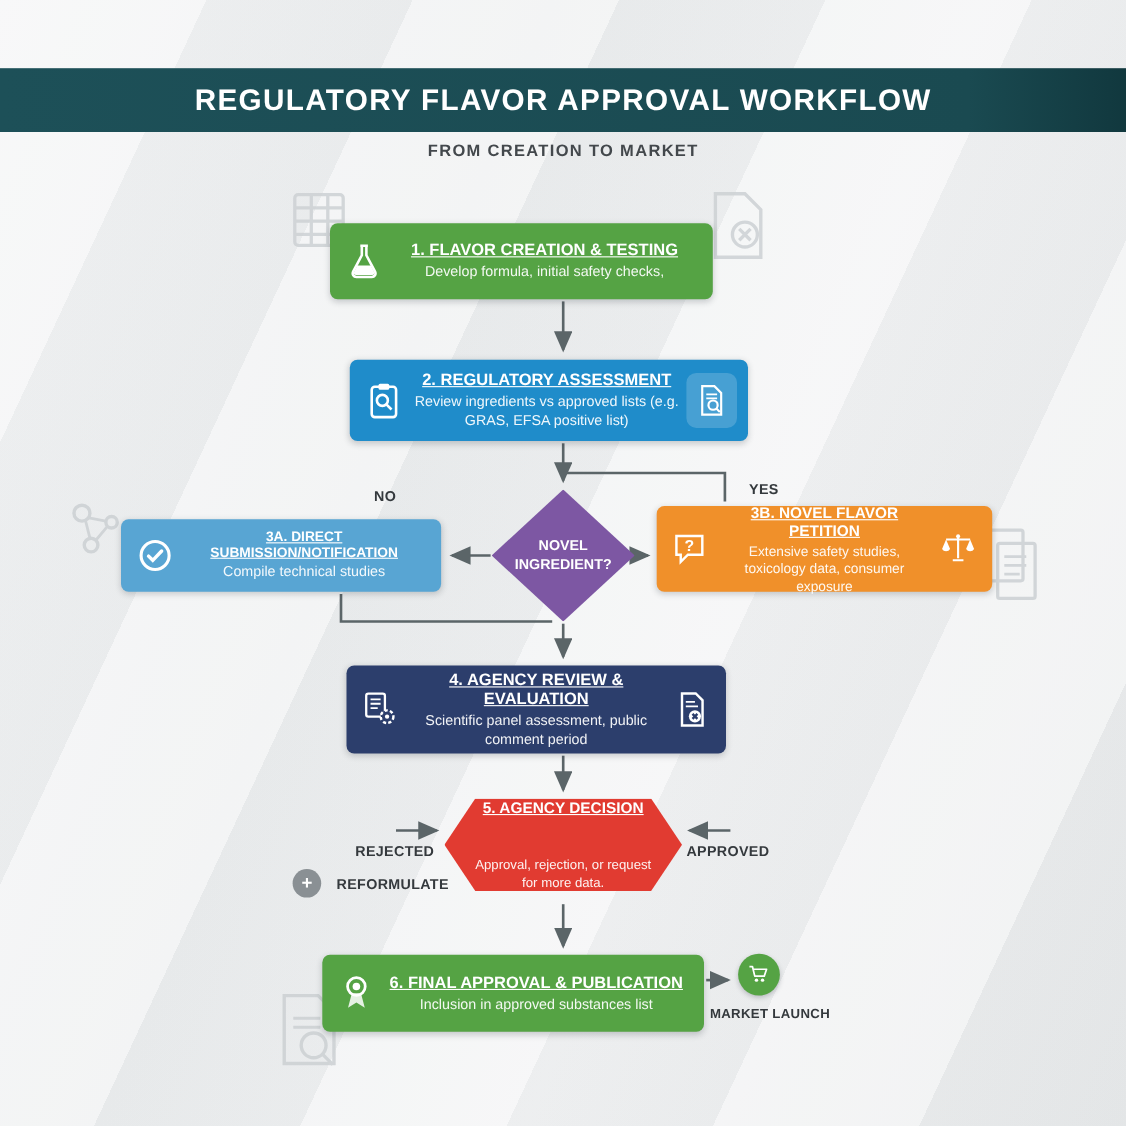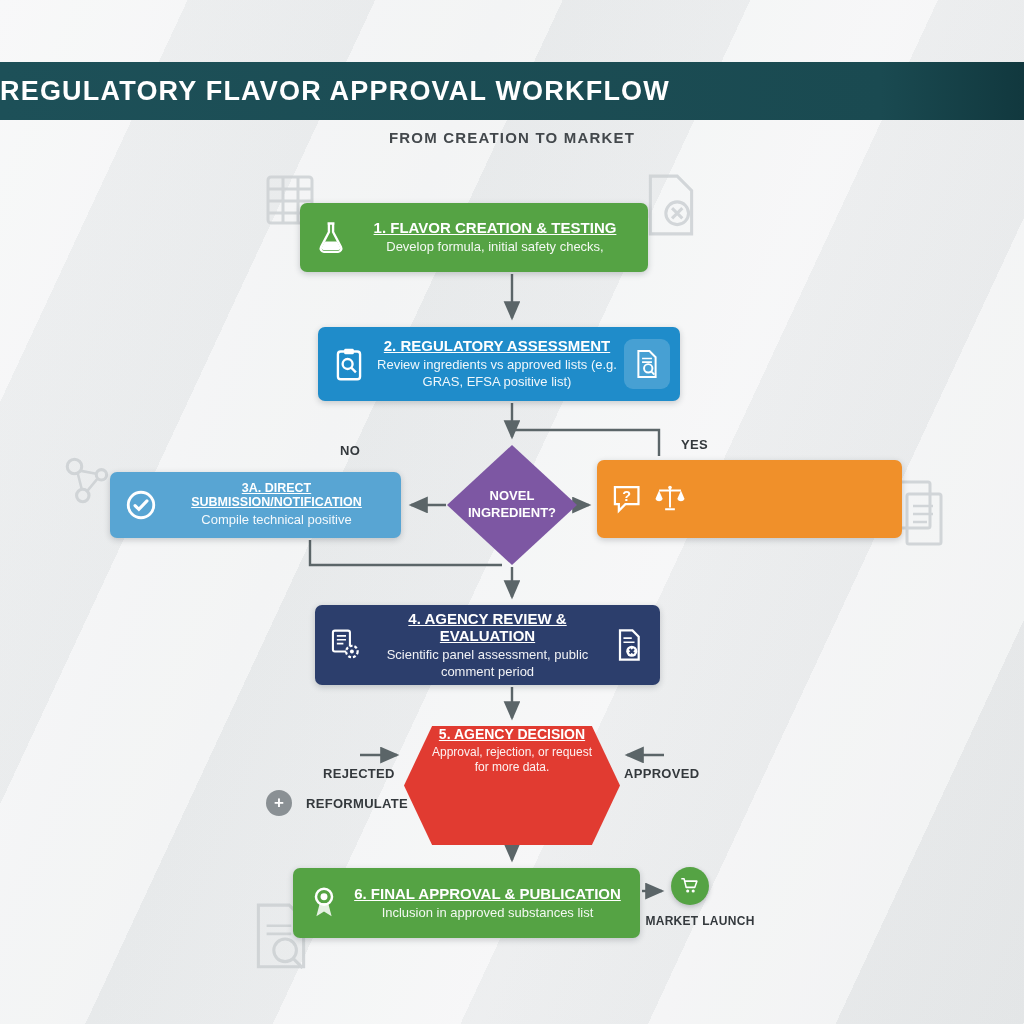--- a/index.html
+++ b/index.html
@@ -5,21 +5,21 @@
   html,body{margin:0;padding:0;background:#e9ebec;}
   body{font-family:"Liberation Sans", sans-serif;}
   .canvas{position:relative;width:1024px;height:1024px;overflow:hidden;
     background:linear-gradient(112deg,#f3f4f5 0%,#ebedee 35%,#f1f2f3 62%,#e7e9ea 100%);}
   .stripes{position:absolute;inset:0;z-index:0;
     background:repeating-linear-gradient(115deg, rgba(255,255,255,0.4) 0 170px, rgba(40,60,70,0.02) 170px 340px);}
   .bgicon{position:absolute;z-index:1;opacity:.85;}
   .connectors{position:absolute;left:0;top:0;z-index:2;}
   .header{position:absolute;left:0;top:62px;width:1024px;height:58px;z-index:3;
     background:linear-gradient(90deg,#1d5058 0%,#1a4a51 86%,#11383e 100%);
-    display:flex;align-items:center;}
+    display:flex;align-items:center;justify-content:center;}
   .header h1{margin:0;color:#ffffff;font-size:27px;font-weight:bold;letter-spacing:1.2px;}
   .subtitle{position:absolute;left:0;top:129px;width:1024px;z-index:3;text-align:center;
     color:#43484c;font-weight:bold;font-size:15px;letter-spacing:1.2px;}
   .node{position:absolute;z-index:3;border-radius:7px;color:#fff;display:flex;align-items:center;
     box-shadow:0 2px 6px rgba(30,40,50,.22);padding:0 10px;box-sizing:border-box;}
   .node .icon{flex:0 0 42px;display:flex;align-items:center;justify-content:center;}
   .node .icon svg{width:34px;height:36px;}
   .node .chip{flex:0 0 46px;height:50px;background:rgba(255,255,255,.18);border-radius:9px;
     display:flex;align-items:center;justify-content:center;}
   .node .chip svg{width:30px;height:32px;}
@@ -32,23 +32,23 @@
   .n3a .title{font-size:12.5px;}
   .n3b{left:597px;top:460px;width:305px;height:78px;background:#f0902a;}
   .n3b .title{font-size:14px;}
   .n3b .desc{font-size:12.5px;}
   .n4{left:315px;top:605px;width:345px;height:80px;background:#2c3e6c;}
   .n6{left:293px;top:868px;width:347px;height:70px;background:#55a344;}
   .diamond{left:447px;top:445px;width:130px;height:120px;background:#7d57a3;border-radius:0;
     clip-path:polygon(50% 0,100% 50%,50% 100%,0 50%);box-shadow:none;
     justify-content:flex-start;text-align:center;padding:0;}
   .diamond .dtxt{display:block;width:92px;margin:0 auto;font-weight:bold;font-size:13px;line-height:1.3;}
-  .hex{left:404px;top:726px;width:216px;height:119px;background:#e13b31;border-radius:0;
+  .hex{left:404px;top:726px;width:216px;height:84px;background:#e13b31;border-radius:0;
     clip-path:polygon(13% 0,87% 0,100% 50%,87% 100%,13% 100%,0 50%);box-shadow:none;
-    flex-direction:column;justify-content:flex-start;text-align:center;}
+    flex-direction:column;justify-content:space-between;text-align:center;}
   .hex .title{font-size:14px;}
   .hex .desc{font-size:12px;width:172px;margin:0 auto;}
   .lbl{position:absolute;z-index:4;font-weight:bold;font-size:13px;color:#34393d;letter-spacing:.3px;}
   .plus-circle{position:absolute;z-index:4;left:266px;top:790px;width:26px;height:26px;border-radius:50%;
     background:#8a9094;color:#fff;font-weight:bold;font-size:17px;line-height:26px;text-align:center;}
   .market-circle{position:absolute;z-index:4;left:671px;top:867px;width:38px;height:38px;border-radius:50%;
     background:#55a344;display:flex;align-items:center;justify-content:center;box-shadow:0 2px 5px rgba(30,40,50,.25);}
   .market-circle svg{width:22px;height:22px;}
   .market-lbl{left:645px;top:914px;width:110px;text-align:center;font-size:12px;}
 </style>
@@ -166,30 +166,34 @@
 
   <div class="node n3a">
     <span class="icon">
       <svg viewBox="0 0 24 24">
           <circle cx="12" cy="12" r="9" fill="none" stroke="#fff" stroke-width="2"></circle>
           <path d="M7.8 12.4l2.7 2.7 5.7-6" fill="none" stroke="#fff" stroke-width="2.2" stroke-linecap="round"></path>
         </svg>
     </span>
     <span class="txt">
       <span class="title">3A. DIRECT SUBMISSION/NOTIFICATION</span>
-      <span class="desc">Compile technical positive</span>
+      <span class="desc">Compile technical studies</span>
     </span>
   </div>
 
   <div class="node n3b">
     <span class="icon">
       <svg viewBox="0 0 26 26">
           <path d="M3 4h18v13H11l-5 5v-5H3z" fill="none" stroke="#fff" stroke-width="1.7"></path>
           <text x="12" y="14.5" text-anchor="middle" font-size="11" font-weight="bold" fill="#fff" font-family="Liberation Sans, sans-serif">?</text>
         </svg>
+    </span>
+    <span class="txt">
+      <span class="title">3B. NOVEL FLAVOR PETITION</span>
+      <span class="desc">Extensive safety studies, toxicology data, consumer exposure</span>
     </span>
     <span class="icon">
       <svg viewBox="0 0 28 26">
           <path d="M14 3v17M10 21.5h8M5 6h18" stroke="#fff" stroke-width="1.6" fill="none"></path>
           <path d="M5 6l-3 7a3.4 3.4 0 0 0 6 0L5 6z" fill="#fff"></path>
           <path d="M23 6l-3 7a3.4 3.4 0 0 0 6 0L23 6z" fill="#fff"></path>
           <circle cx="14" cy="3.6" r="1.5" fill="#fff"></circle>
         </svg>
     </span>
   </div>

